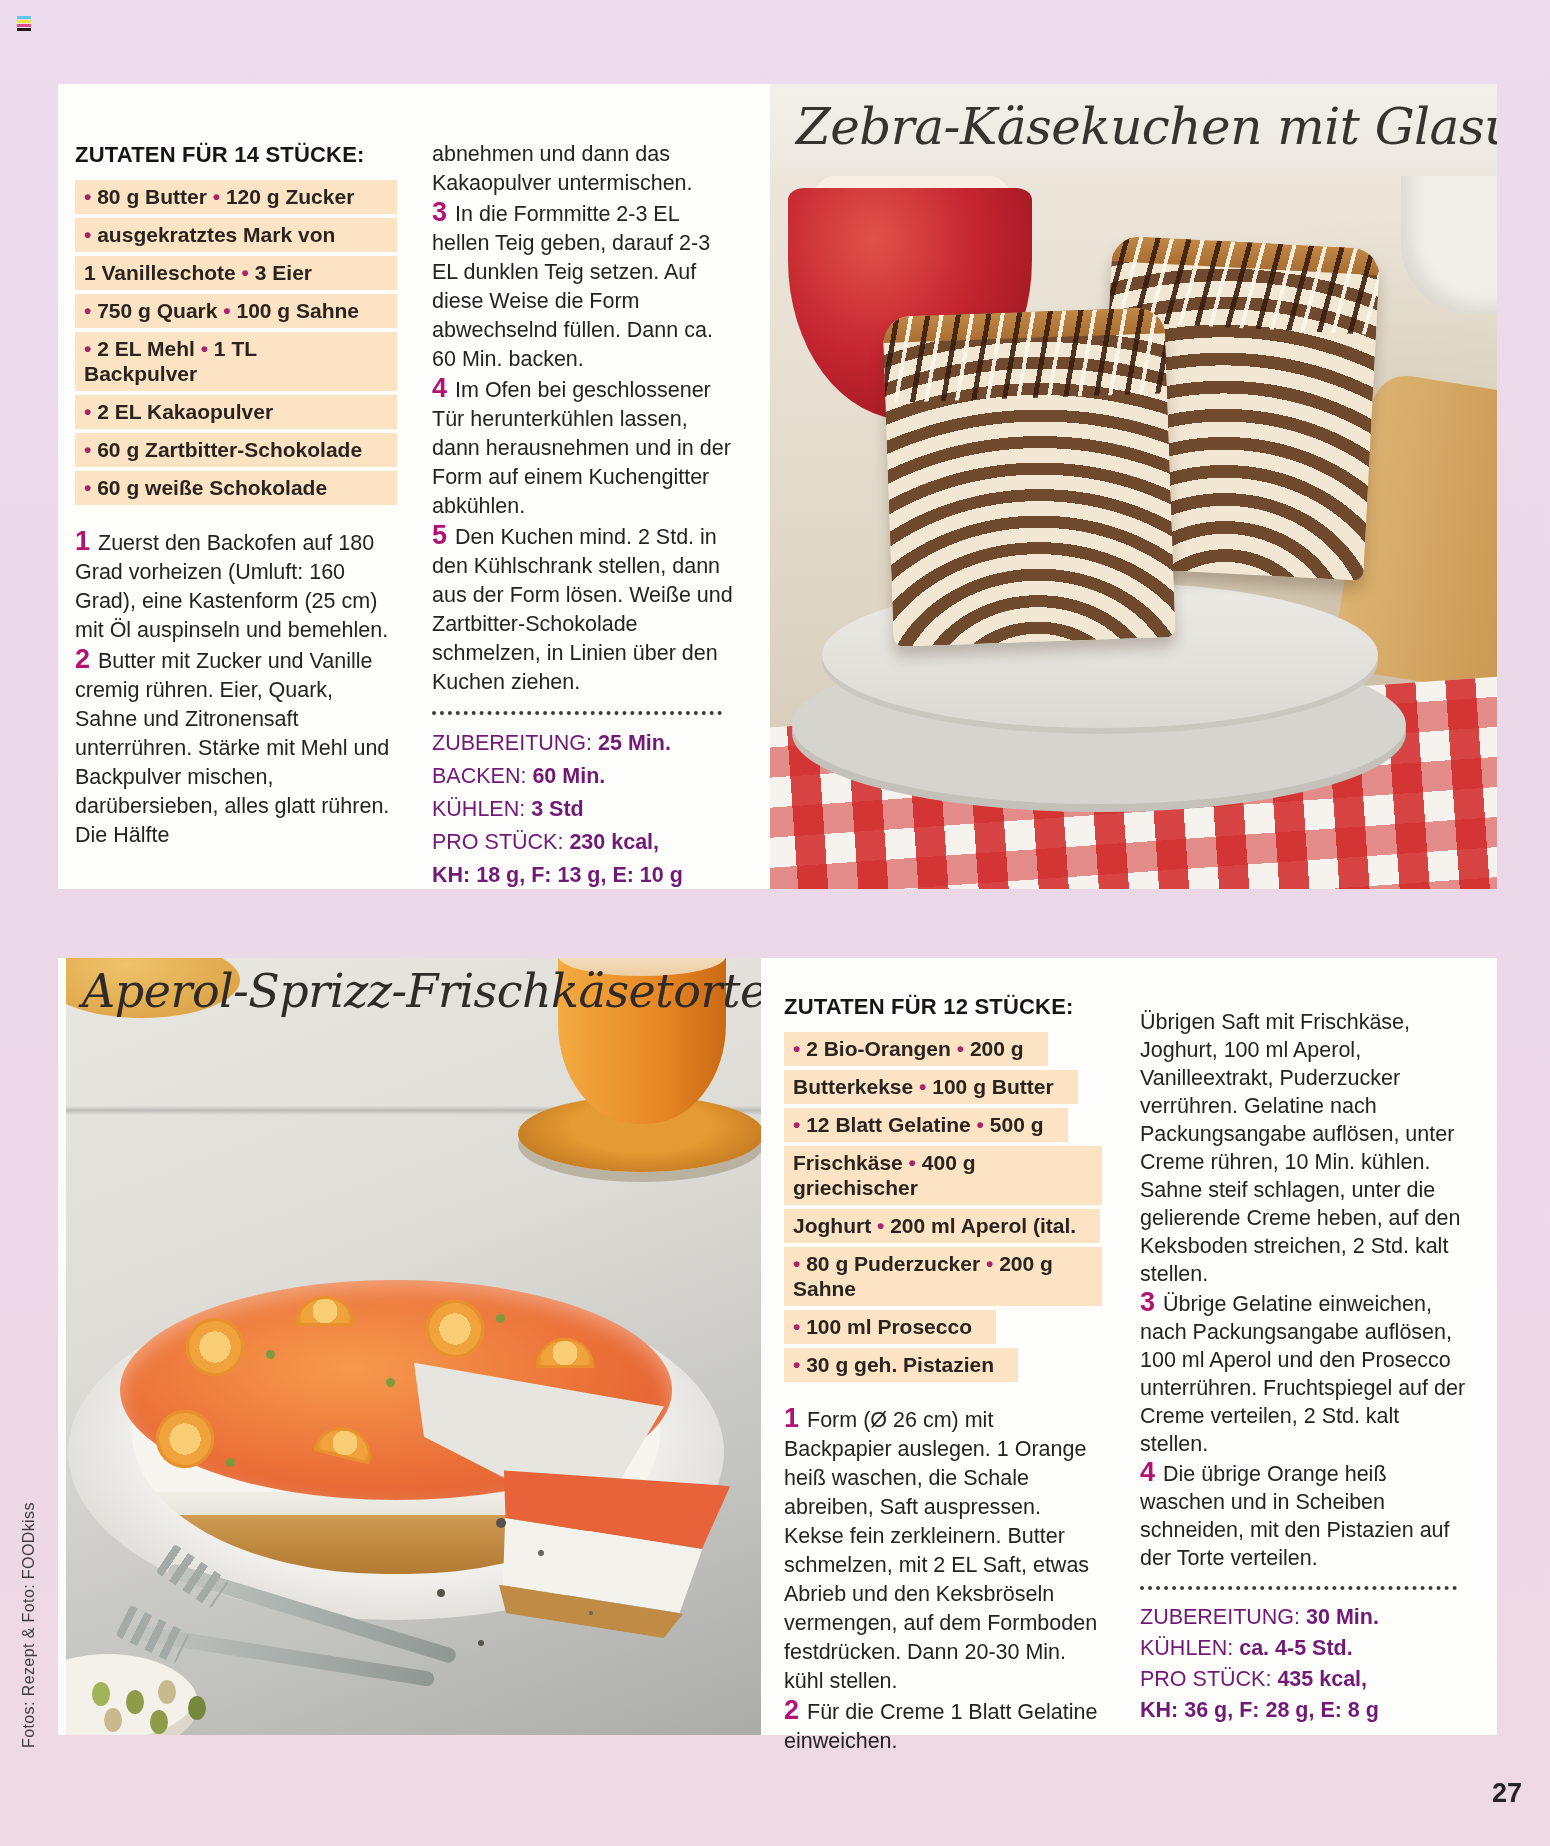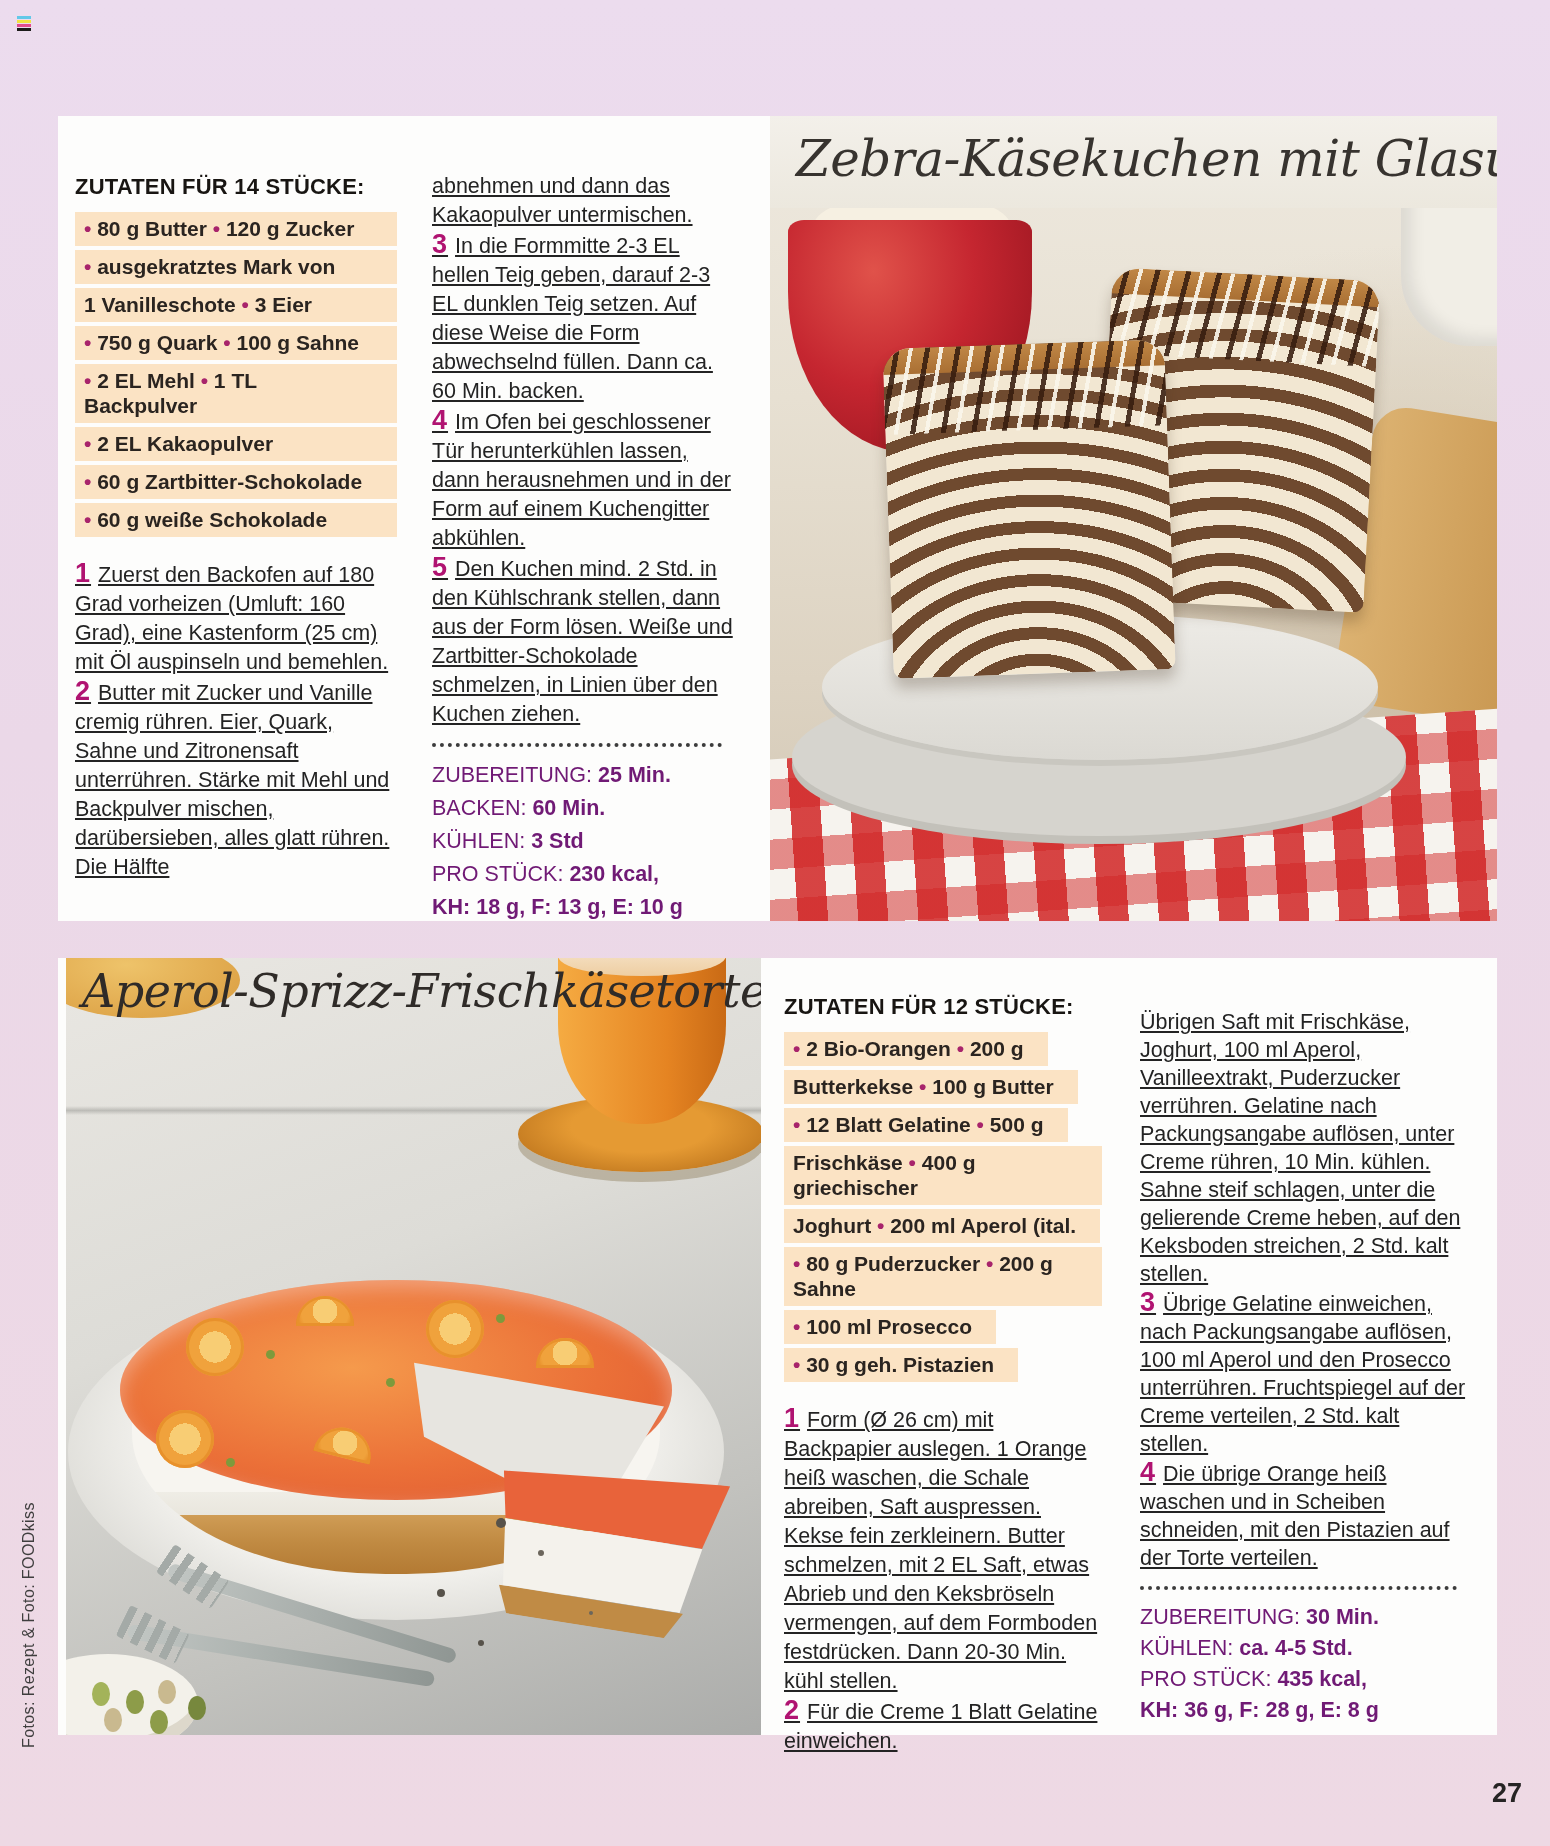--- a/index.html
+++ b/index.html
@@ -1,37 +1,37 @@
 <!DOCTYPE html>
 <html><head>
 <meta charset="utf-8">
 <style>
   html,body{margin:0;padding:0;}
   body{width:1550px;height:1846px;font-family:"Liberation Sans",sans-serif;}
   .page{position:relative;width:1550px;height:1846px;overflow:hidden;
         background:linear-gradient(180deg,#ecdcee 0%,#ebd8e8 40%,#eed9e4 100%);}
   .card{position:absolute;background:#fdfdfc;}
-  .card1{left:58px;top:116px;width:1439px;height:805px;}
+  .card1{left:58px;top:84px;width:1439px;height:805px;}
   .card2{left:58px;top:958px;width:1439px;height:777px;}
 
   
   .col{position:absolute;}
   .c1-left{left:17px;top:58px;width:322px;}
   .c1-mid{left:374px;top:56px;width:302px;}
   .c2-mid{left:726px;top:36px;width:318px;}
   .c2-right{left:1082px;top:50px;width:330px;}
 
   .ing-header{font-size:22px;font-weight:bold;color:#181512;margin:0 0 12px 0;letter-spacing:.2px;}
   .ing-row{background:#fbe3c4;color:#2a2420;font-weight:bold;font-size:21px;
            padding:4px 24px 5px 9px;margin-bottom:4px;line-height:25px;}
   .fitw .ing-row{width:fit-content;}
   .bullet{color:#a8246b;}
 
   .steps{margin-top:22px;}
-  .step,.cont{font-size:21.5px;line-height:29px;color:#232323;margin:0;text-decoration:underline;}
+  .step,.cont{font-size:21.5px;line-height:29px;color:#232323;margin:0;}
   .c2-right .step,.c2-right .cont{line-height:28px;}
   .step-num{font-weight:bold;font-style:normal;color:#b01371;font-size:27px;line-height:28px;
             margin-right:7px;letter-spacing:1px;}
 
   .dotline{border-top:4px dotted #3c3c3c;width:96%;margin:14px 0 12px 0;height:0;}
   .stats{font-size:21.5px;color:#701a75;}
   .stat{line-height:33px;white-space:nowrap;}
   .c2-right .stat{line-height:31px;}
   .stat .v{font-weight:bold;}
   .stat.allbold .l{font-weight:bold;margin-top:13px;}

